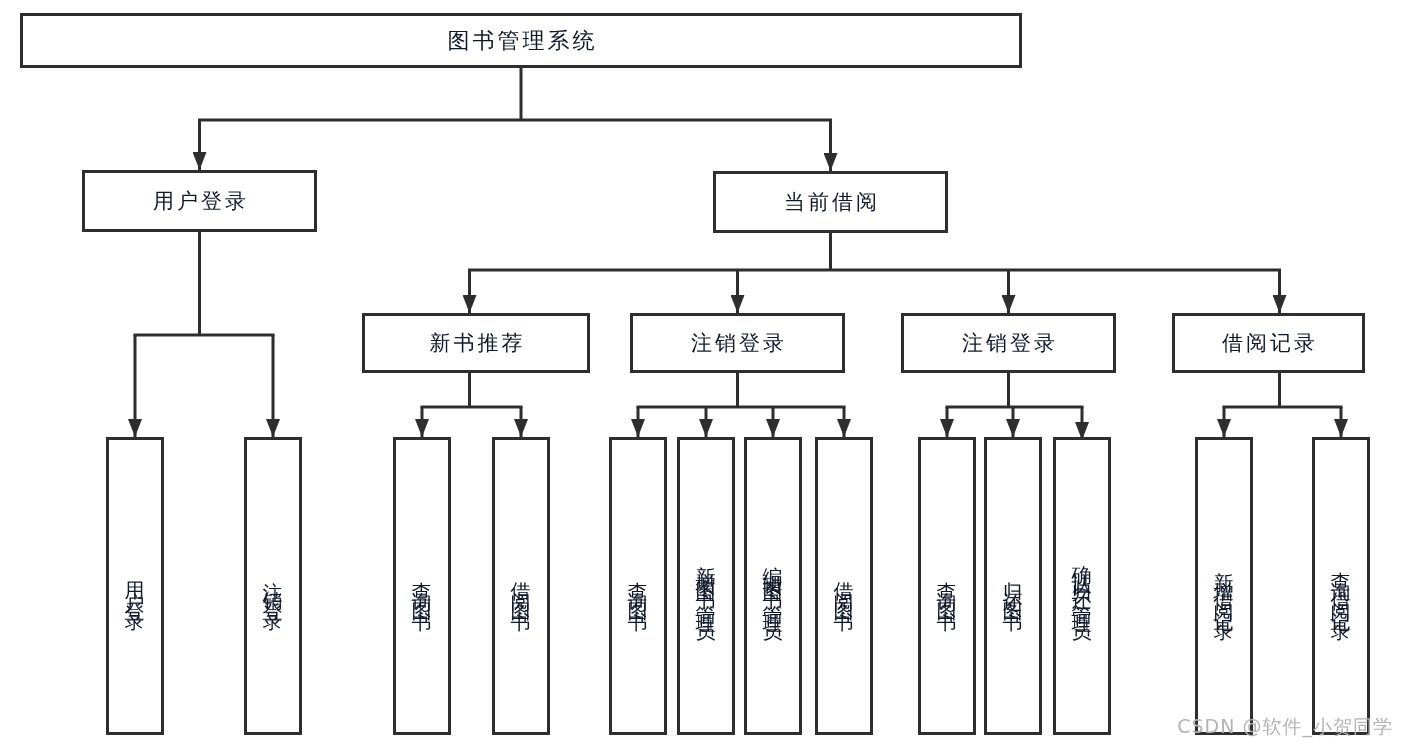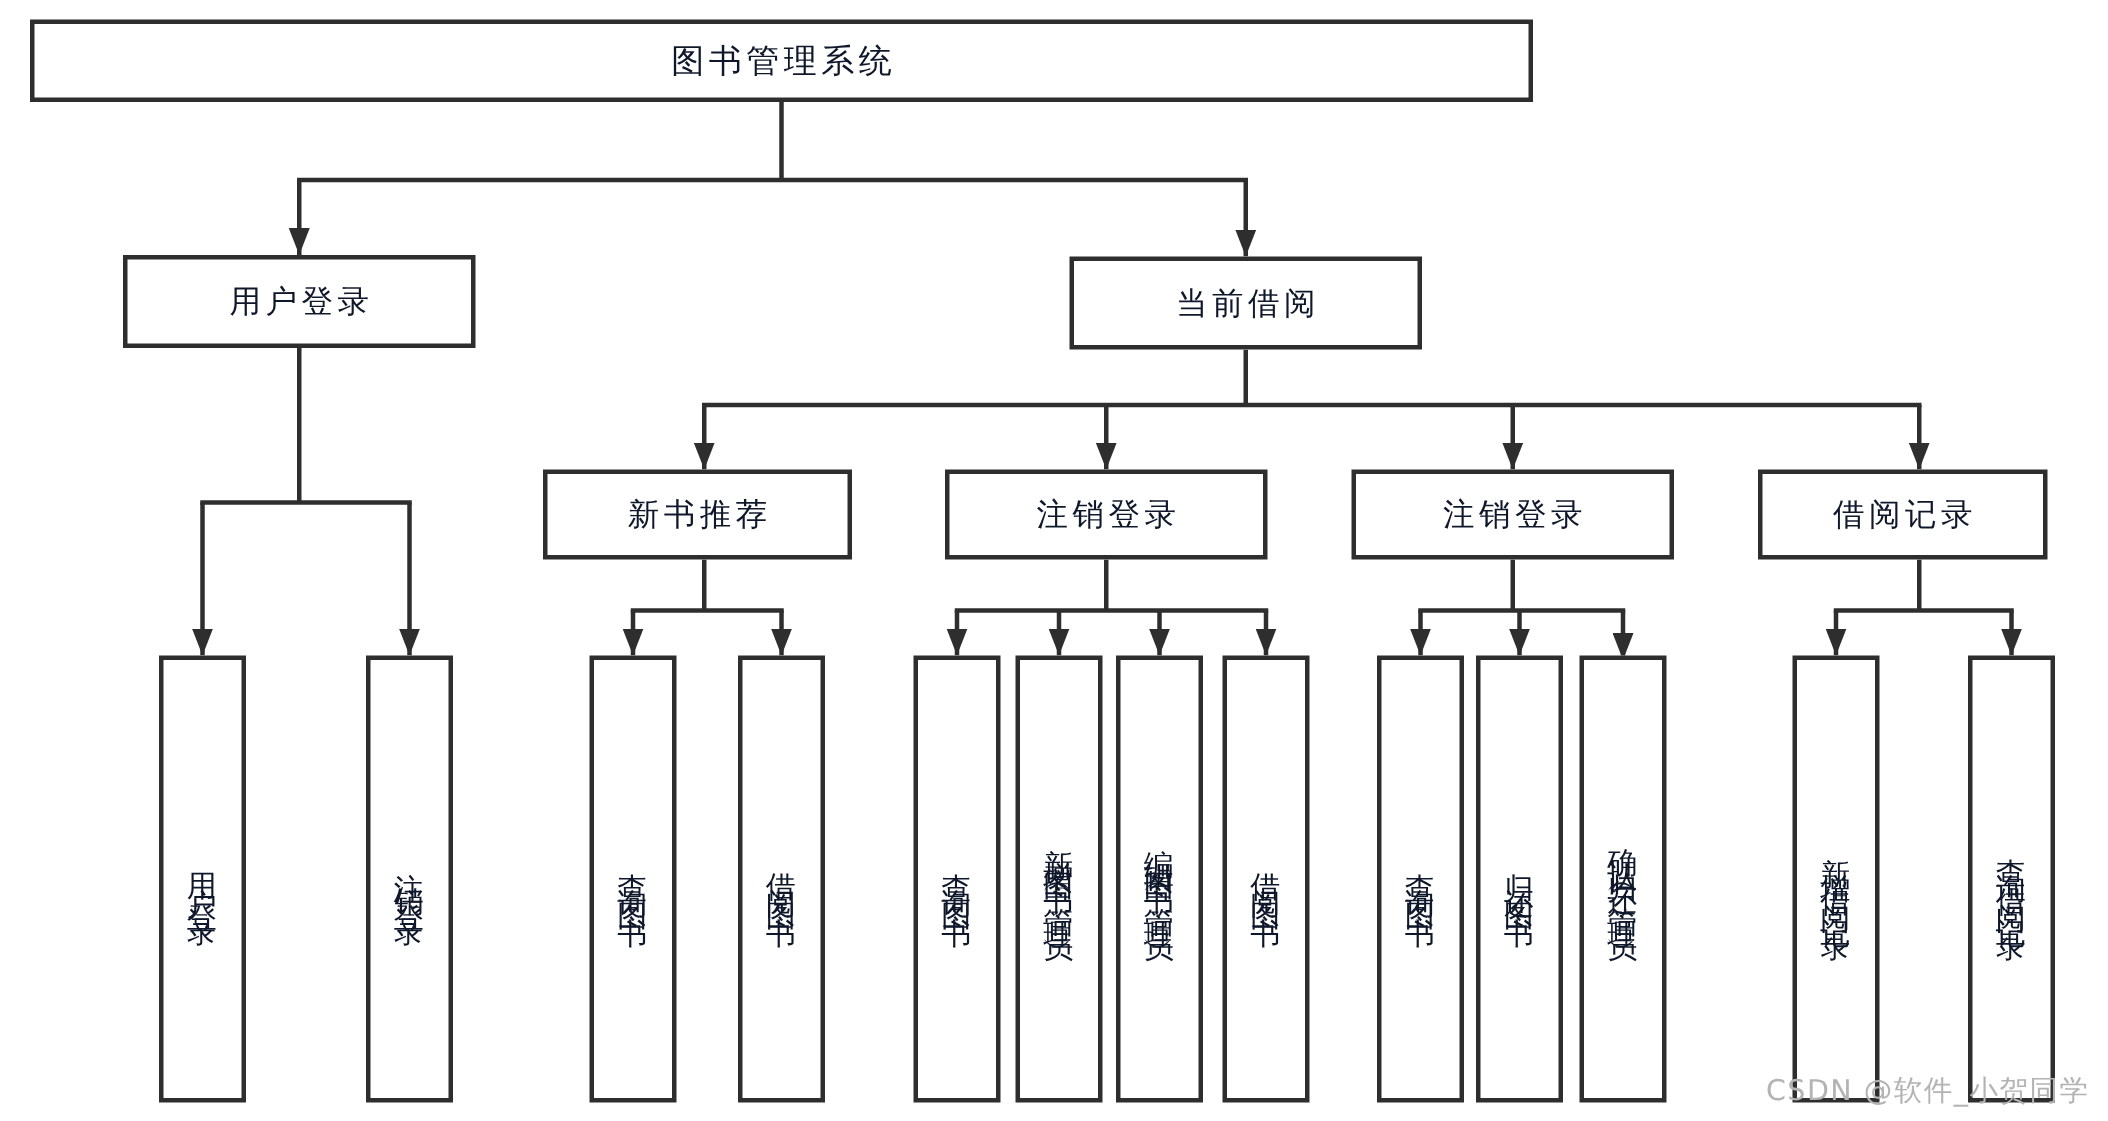--- a/index.html
+++ b/index.html
@@ -40,21 +40,21 @@
     writing-mode: vertical-rl;
     font-size: 20px;
     letter-spacing: 10px;
     line-height: 1;
   }
   .leaf.long { letter-spacing: 8px; }
   
   #n-root   { left: 20px;   top: 13px;  width: 1002px; height: 55px; }
   #n-login  { left: 82px;   top: 170px; width: 235px;  height: 62px; }
   #n-mgmt   { left: 713px;  top: 171px; width: 235px;  height: 62px; }
-  #n-rec    { left: 362px;  top: 313px; width: 206px;  height: 60px; }
+  #n-rec    { left: 362px;  top: 313px; width: 228px;  height: 60px; }
   #n-borrow { left: 630px;  top: 313px; width: 215px;  height: 60px; }
   #n-cur    { left: 901px;  top: 313px; width: 215px;  height: 60px; }
   #n-hist   { left: 1172px; top: 313px; width: 193px;  height: 60px; }
   .leaf { top: 437px; width: 58px; height: 298px; }
   #l-login1 { left: 106px; }
   #l-logout { left: 244px; }
   #l-rec-q  { left: 393px; }
   #l-rec-b  { left: 492px; }
   #l-bb-q   { left: 609px; }
   #l-bb-add { left: 677px; }

